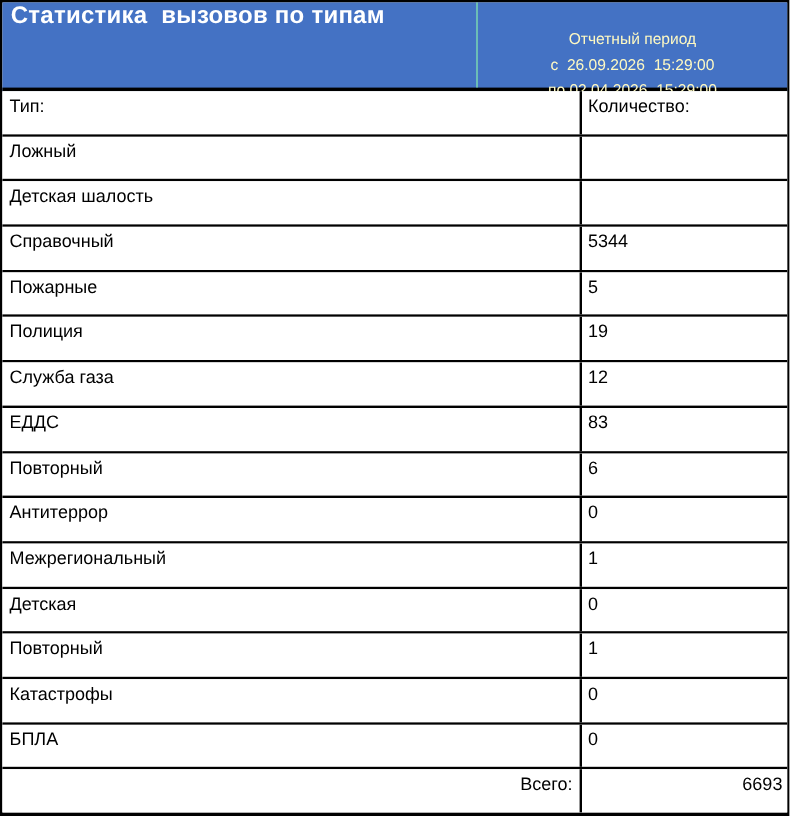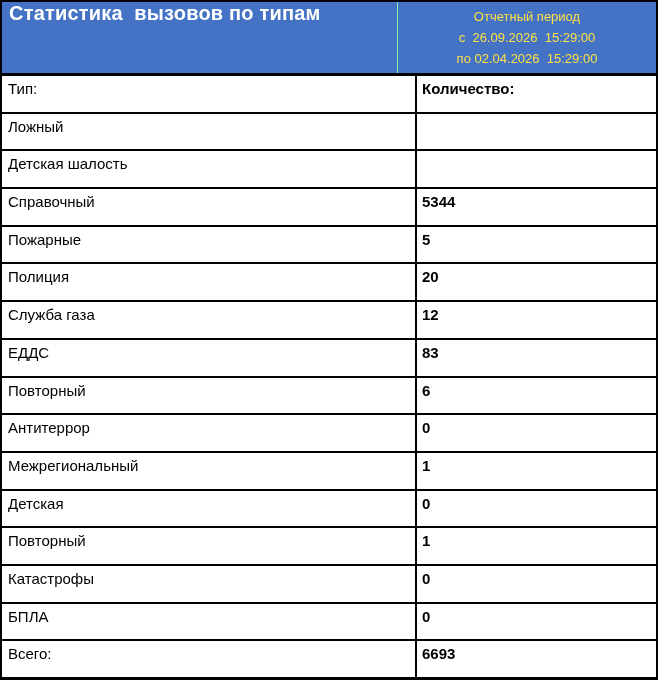--- a/index.html
+++ b/index.html
@@ -35,56 +35,55 @@
   }
   .report-title {
     color: #ffffff;
     font-weight: bold;
     font-size: 20px;
     letter-spacing: 0.2px;
     white-space: pre;
   }
   .header-right {
     flex: 1;
-    color: #fde047;
+    color: #fef9c3;
     font-size: 13px;
     text-align: center;
-    padding-top: 4px;
+    padding-top: 20px;
     line-height: 21px;
   }
   .header-right div { white-space: pre; }
   .grid {
     flex: 1;
     display: flex;
     flex-direction: column;
   }
   .row {
     flex: 1;
     display: flex;
     border-bottom: 2px solid #000000;
     background: #ffffff;
   }
-  .row:last-child { border-bottom: none; }
+  .row:last-child { border-bottom: none; text-align: right; }
   .cell-type {
-    width: 415px;
+    width: 483px;
     border-right: 2px solid #000000;
     padding: 4px 6px 0 6px;
     font-size: 15px;
     color: #000000;
     overflow: hidden;
     white-space: nowrap;
   }
   .cell-count {
     flex: 1;
     padding: 4px 4px 0 5px;
     font-size: 15px;
     color: #000000;
     overflow: hidden;
     white-space: nowrap;
-    font-weight: bold;
   }
 </style>
 </head>
 <body>
 
 <div class="report">
 
   <div class="header-row">
     <div class="header-left">
       <div class="report-title">Статистика  вызовов по типам</div>
@@ -115,21 +114,21 @@
     <div class="cell-count">5344</div>
   </div>
 
   <div class="row">
     <div class="cell-type">Пожарные</div>
     <div class="cell-count">5</div>
   </div>
 
   <div class="row">
     <div class="cell-type">Полиция</div>
-    <div class="cell-count">20</div>
+    <div class="cell-count">19</div>
   </div>
 
 
   <div class="row">
     <div class="cell-type">Служба газа</div>
     <div class="cell-count">12</div>
   </div>
 
   <div class="row">
     <div class="cell-type">ЕДДС</div>

